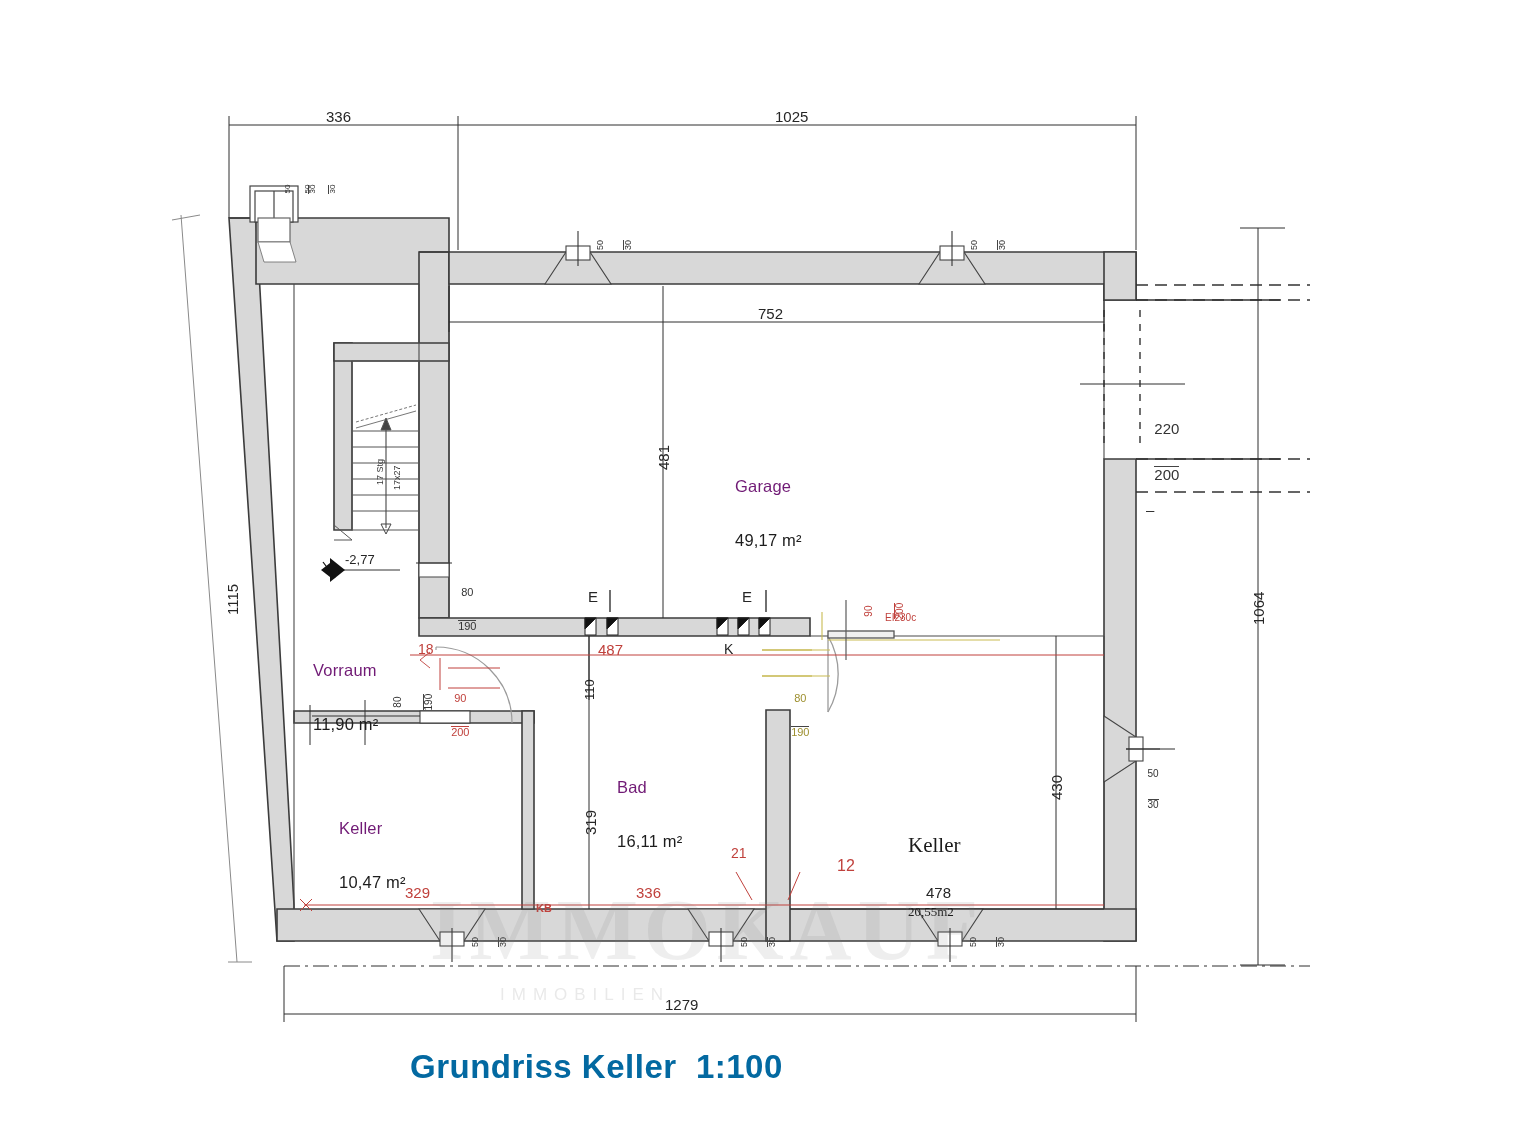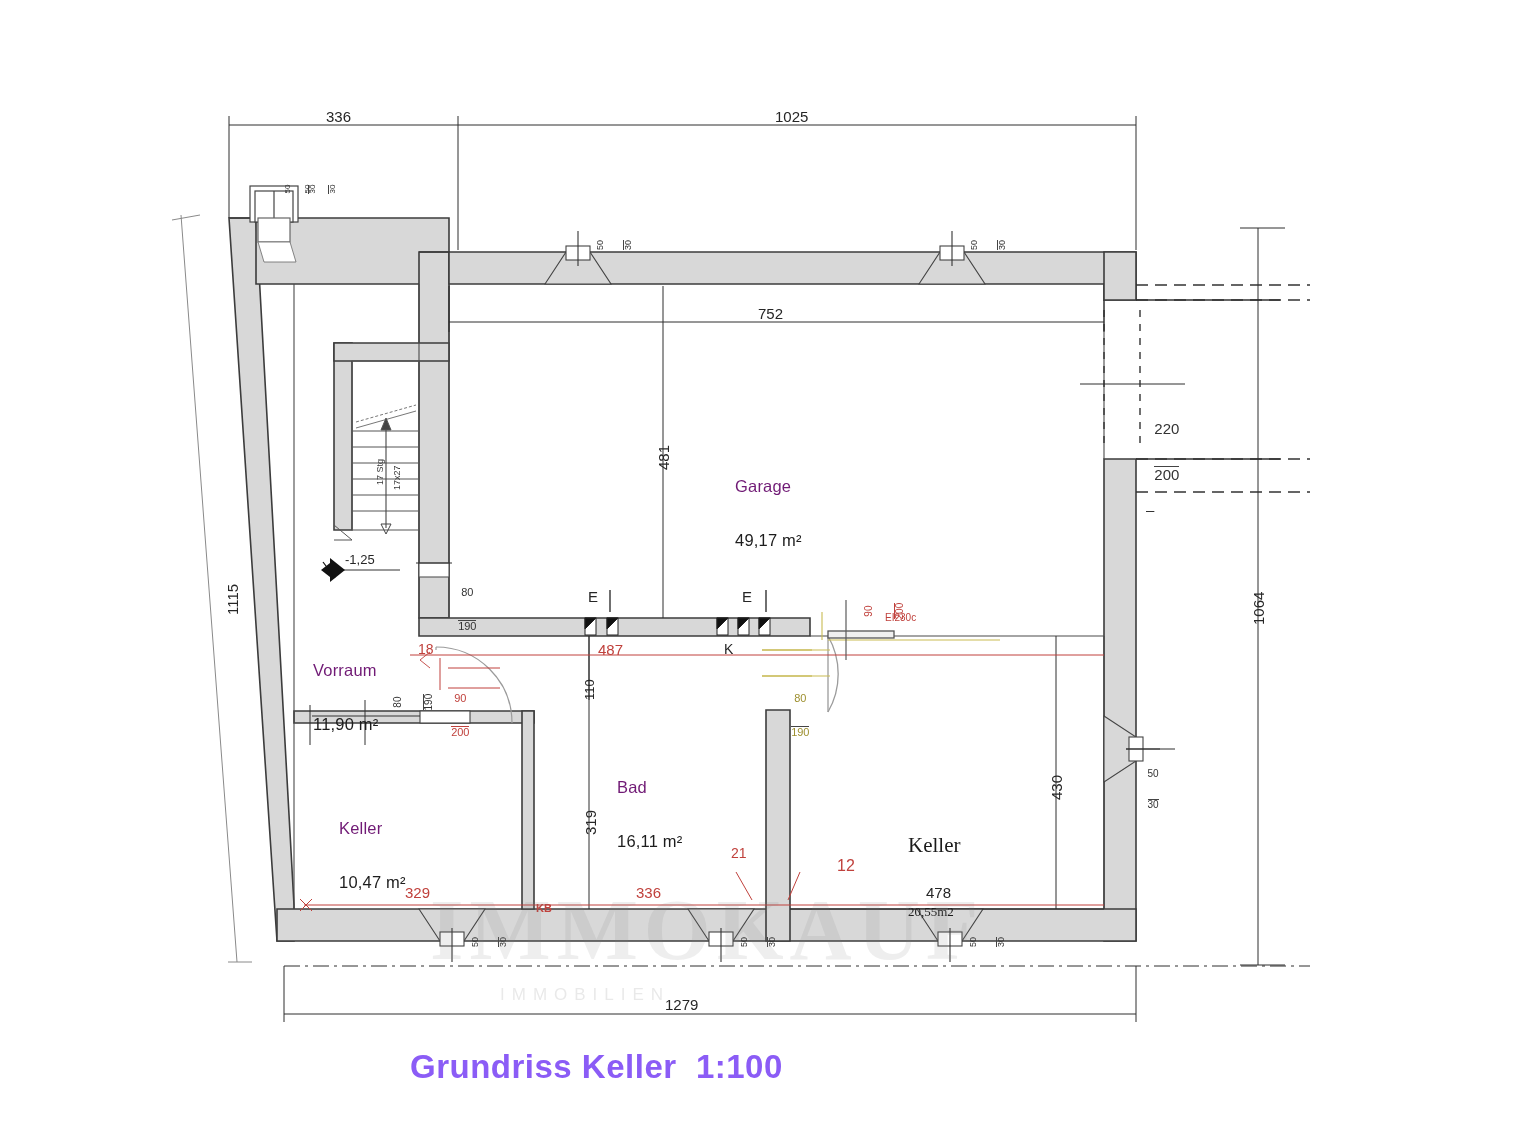--- a/index.html
+++ b/index.html
@@ -20,21 +20,21 @@
   .room-serif{font-family:"Liberation Serif",serif;}
   .room-serif.nm{font-size:21px;}
   .room-serif.ar{font-size:13px;}
 
   .dim{position:absolute;font-size:15px;color:#262626;white-space:pre;}
   .dim-xs{position:absolute;font-size:9px;color:#3a3a3a;white-space:pre;}
   .rot90{transform:rotate(-90deg);transform-origin:left top;}
 
   .red{color:#c0413c;}
   .redsm{color:#c0413c;font-size:11px;}
-  .title{position:absolute;font-size:33px;font-weight:bold;color:#8b5cf6;letter-spacing:.5px;white-space:pre;}
+  .title{position:absolute;font-size:33px;font-weight:bold;color:#0369a1;letter-spacing:.5px;white-space:pre;}
 
   .tagbox{position:absolute;font-size:9px;color:#333;white-space:pre;text-align:center;}
   .frac{display:inline-block;text-align:center;line-height:1.0;}
   .frac .t{display:block;}
   .frac .b{display:block;border-top:1px solid #444;}
   .fracr .t{display:block;}
   .fracr .b{display:block;border-top:1px solid #c0413c;}
 
   .wm{position:absolute;left:430px;top:880px;width:680px;height:150px;
       font-family:"Liberation Serif",serif;font-size:86px;font-weight:bold;
@@ -340,21 +340,21 @@
 <div class="dim" style="left:926px;top:884px;">478</div>
 
 <div class="dim red" style="left:598px;top:641px;">487</div>
 <div class="dim red" style="left:636px;top:884px;">336</div>
 <div class="dim red" style="left:405px;top:884px;text-align:right;">329</div>
 <div class="dim red" style="left:418px;top:641px;font-size:14px;">18</div>
 <div class="dim red" style="left:731px;top:845px;font-size:14px;">21</div>
 <div class="dim red" style="left:837px;top:857px;font-size:16px;">12</div>
 <div class="redsm" style="position:absolute;left:536px;top:902px;font-weight:bold;">KB</div>
 
-<div class="dim" style="left:345px;top:552px;font-size:13px;">-1,25</div>
+<div class="dim" style="left:345px;top:552px;font-size:13px;">-2,77</div>
 
 <div class="dim" style="left:588px;top:588px;font-size:15px;">E</div>
 <div class="dim" style="left:742px;top:588px;font-size:15px;">E</div>
 <div class="dim" style="left:724px;top:641px;font-size:14px;">K</div>
 
 <div class="redsm" style="position:absolute;left:874px;top:612px;font-size:10px;padding-left:11px;">EI230c</div>
 
 <div class="tagbox" style="left:1146px;top:374px;font-size:15px;text-decoration:underline;">
   <span class="frac">
     <span class="t">220</span>

